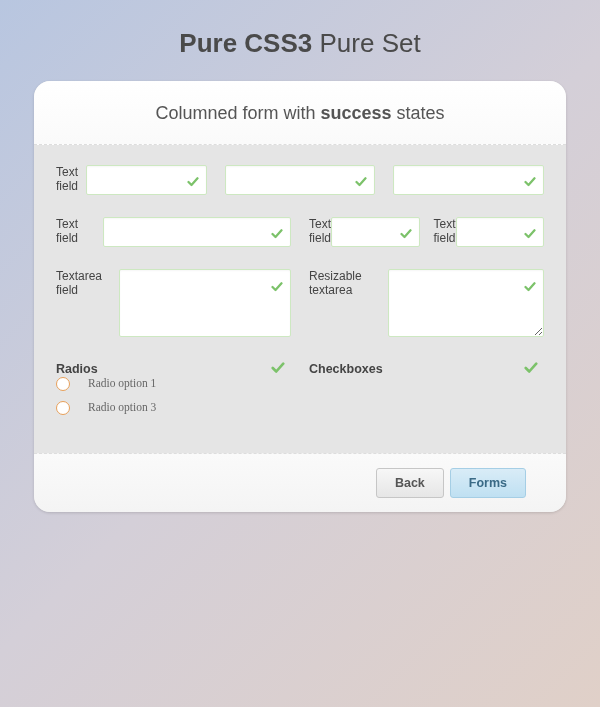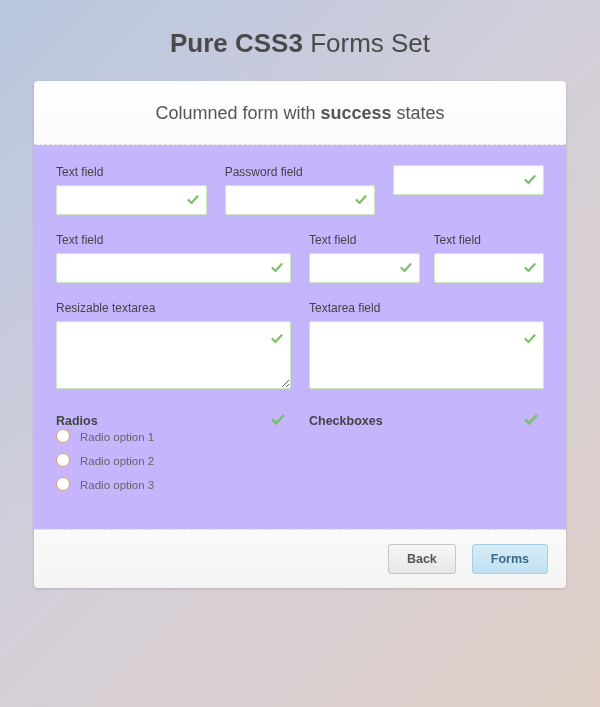--- a/index.html
+++ b/index.html
@@ -13,39 +13,39 @@
   }
   .page-title {
     text-align: center;
     font-size: 26px;
     font-weight: 300;
     color: #4a4a4a;
     margin: 28px 0 22px 0;
   }
   .page-title .bold { font-weight: 600; text-align: center; }
   .card {
-    background: #c4b5fd;
-    border-radius: 4px;
+    background: #e5e5e5;
+    border-radius: 16px;
     margin: 0 34px;
     box-shadow: 0 1px 3px rgba(0,0,0,0.15);
     overflow: hidden;
   }
   .card-header {
     text-align: center;
     padding: 22px 10px 20px;
     font-size: 18px;
     font-weight: 300;
     color: #555;
     background: linear-gradient(#ffffff, #fafafa);
     border-bottom: 1px dashed #ddd;
   }
   .card-header .bold { font-weight: 600; }
   .card-body { padding: 20px 22px 10px; }
   .row { display: flex; gap: 18px; margin-bottom: 18px; }
-  .col { flex: 1; display: flex; flex-direction: column; }
+  .col { flex: 1; display: flex; flex-direction: row; }
   .label {
     font-size: 12px;
     color: #444;
     margin-bottom: 6px;
   }
   .label.section { font-weight: 600; font-size: 12.5px; margin-bottom: 10px; text-align: center; }
   .input-wrap { position: relative; }
   .input, .select, .textarea {
     width: 100%;
     border: 1px solid #cde8c1;
@@ -63,25 +63,26 @@
     right: 8px;
     top: 50%;
     transform: translateY(-50%);
     width: 12px;
     height: 12px;
   }
   .check-icon.ta-check { top: 12px; transform: none; }
   .check-icon svg { display: block; }
   .opt-list .opt-item {
     display: flex;
-    align-items: flex-end;
-    gap: 10px;
+    align-items: flex-start;
+    gap: 18px;
     margin-bottom: 10px;
     font-size: 11.5px;
     color: #666;
+    font-family: Liberation Serif, serif;
   }
   .radio-shape {
     width: 14px; height: 14px;
     border: 1.5px solid #e8a05a;
     border-radius: 50%;
     background: #fff;
     flex-shrink: 0;
   }
   .check-shape {
     width: 14px; height: 14px;
@@ -94,24 +95,24 @@
   .opt-group .group-check {
     position: absolute;
     right: 6px;
     top: 2px;
     width: 14px;
     height: 14px;
   }
   .card-footer {
     border-top: 1px dashed #ddd;
     background: linear-gradient(#fafafa, #f4f4f4);
-    padding: 14px 18px;
+    padding: 14px 40px;
     display: flex;
     justify-content: flex-end;
-    gap: 16px;
+    gap: 6px;
   }
   .btn {
     font-size: 12.5px;
     font-weight: 600;
     padding: 7px 18px;
     border-radius: 3px;
     border: 1px solid #bbb;
     cursor: pointer;
   }
   .btn-back {
@@ -131,21 +132,21 @@
 <body>
 
 <svg width="0" height="0" style="position:absolute">
   <symbol id="chk" viewBox="0 0 16 16">
     <path d="M2 8 L6 12 L14 3" fill="none" stroke="#7cc26a" stroke-width="3" stroke-linecap="round" stroke-linejoin="round"></path>
   </symbol>
 </svg>
 
 <h1 class="page-title">
   <span class="bold">Pure CSS3</span>
-  <span>Forms Set</span>
+  <span>Pure Set</span>
 </h1>
 
 <div class="card">
   <div class="card-header">
     <span>Columned form with</span>
     <span class="bold">success</span>
     <span>states</span>
   </div>
 
   <div class="card-body">
@@ -156,21 +157,20 @@
         <div class="input-wrap">
           <input class="input" type="text" value="" style="">
           <span class="check-icon">
               <svg width="12" height="12">
                 <use href="#chk"></use>
               </svg>
             </span>
         </div>
       </div>
       <div class="col">
-        <span class="label">Password field</span>
         <div class="input-wrap">
           <input class="input" type="password" value="" style="">
           <span class="check-icon">
               <svg width="12" height="12">
                 <use href="#chk"></use>
               </svg>
             </span>
         </div>
       </div>
       <div class="col">
@@ -220,34 +220,34 @@
                   </svg>
                 </span>
             </div>
           </div>
         </div>
       </div>
     </div>
 
     <div class="row">
       <div class="col">
+        <span class="label">Textarea field</span>
+        <div class="input-wrap">
+          <textarea class="textarea" style=""></textarea>
+          <span class="check-icon ta-check">
+              <svg width="12" height="12">
+                <use href="#chk"></use>
+              </svg>
+            </span>
+        </div>
+      </div>
+      <div class="col">
         <span class="label">Resizable textarea</span>
         <div class="input-wrap">
           <textarea class="textarea resizable" style=""></textarea>
-          <span class="check-icon ta-check">
-              <svg width="12" height="12">
-                <use href="#chk"></use>
-              </svg>
-            </span>
-        </div>
-      </div>
-      <div class="col">
-        <span class="label">Textarea field</span>
-        <div class="input-wrap">
-          <textarea class="textarea" style=""></textarea>
           <span class="check-icon ta-check">
               <svg width="12" height="12">
                 <use href="#chk"></use>
               </svg>
             </span>
         </div>
       </div>
     </div>
 
     <div class="row">
@@ -256,24 +256,20 @@
         <span class="group-check"><svg width="14" height="14">
               <use href="#chk"></use>
             </svg></span>
         <div class="opt-list">
           <div class="opt-item">
             <span class="radio-shape"></span>
             <span>Radio option 1</span>
           </div>
           <div class="opt-item">
             <span class="radio-shape"></span>
-            <span>Radio option 2</span>
-          </div>
-          <div class="opt-item">
-            <span class="radio-shape"></span>
             <span>Radio option 3</span>
           </div>
         </div>
       </div>
       <div class="opt-group">
         <span class="label section">Checkboxes</span>
         <span class="group-check"><svg width="14" height="14">
               <use href="#chk"></use>
             </svg></span>
       </div>

